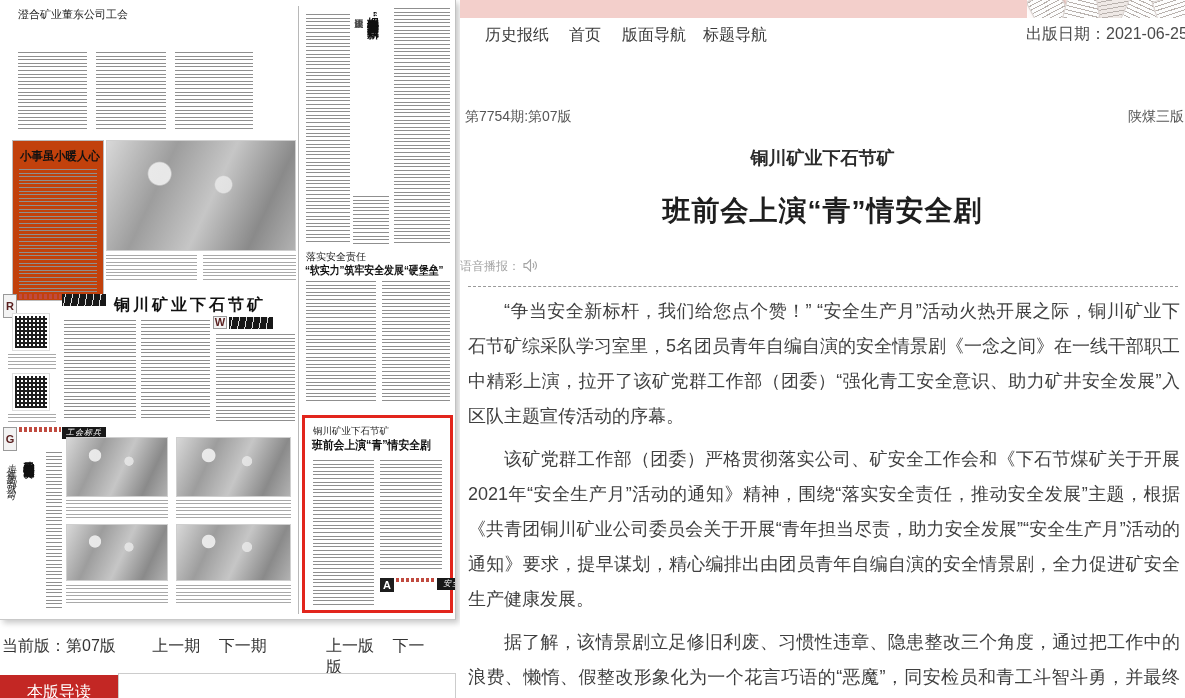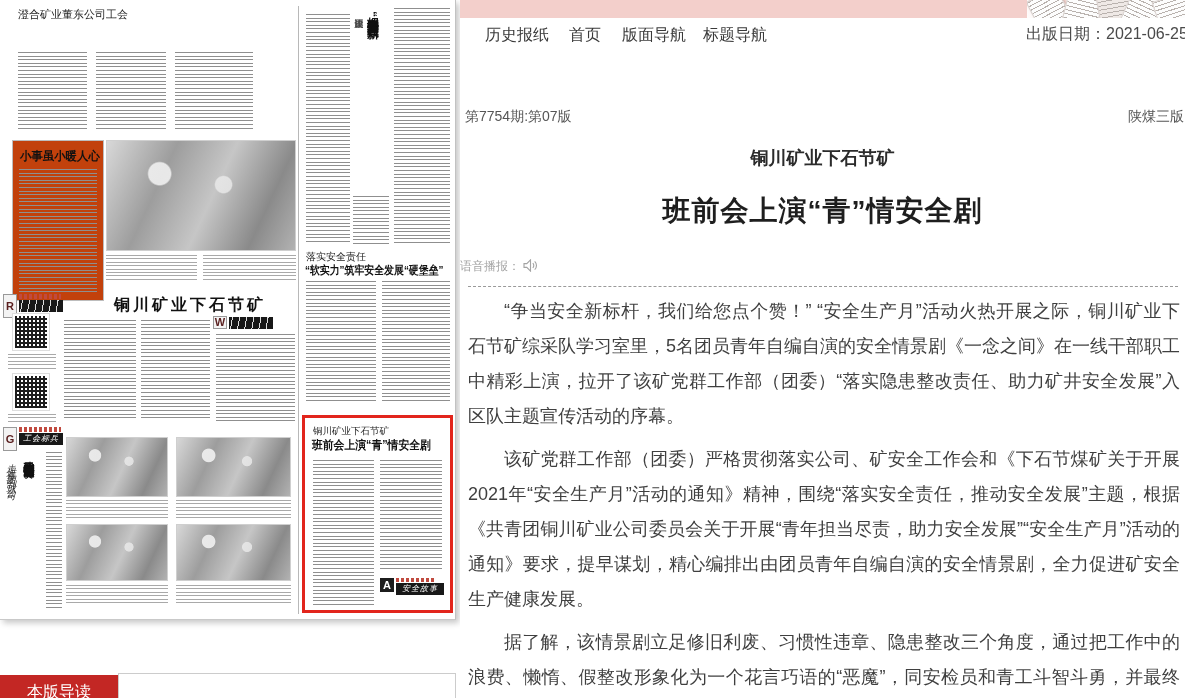--- a/index.html
+++ b/index.html
@@ -26,21 +26,21 @@
      linear-gradient(115deg,#d8d8d8 0%,#9d9d9d 30%,#c6c6c6 55%,#8a8a8a 80%,#b2b2b2 100%);
      border:1px solid #cfcfcf;}
   .box{position:absolute;border:1px solid #bdbdbd;background:#c2410c;}
   .qr{position:absolute;width:36px;height:36px;background-color:#fff;border:2px solid #fff;outline:1px solid #ddd;
       background-image:repeating-linear-gradient(0deg,#1d1d1d 0 2px,transparent 2px 4px),
                        repeating-linear-gradient(90deg,#1d1d1d 0 2px,#fff 2px 4px);}
   .banner{position:absolute;display:flex;align-items:flex-start;gap:2px;}
   .blogo{width:14px;height:24px;background:#f3f3f3;border:1px solid #999;color:#5a2020;
          font-size:11px;font-weight:bold;text-align:center;line-height:22px;}
   .blogo.dark{background:#1c1c1c;color:#fff;border-color:#1c1c1c;}
-  .bcol{display:flex;flex-direction:column;gap:1px;}
+  .bcol{display:flex;flex-direction:row;gap:1px;}
   .bred{width:42px;height:5px;background-image:repeating-linear-gradient(90deg,#c04a3f 0 3px,transparent 3px 5px);}
   .bblack{width:44px;height:12px;background:#181818;color:#fff;font-size:8px;line-height:12px;
           text-align:center;font-style:italic;letter-spacing:1px;overflow:hidden;}
   .bblack.squig{background-image:repeating-linear-gradient(100deg,transparent 0 3px,rgba(255,255,255,.85) 3px 4px,transparent 4px 7px);}
   .vtext{position:absolute;writing-mode:vertical-rl;color:#111;}
   .vkick{font-size:9.5px;font-style:italic;color:#333;letter-spacing:4px;}
   .vhead{font-weight:bold;}
 
   .highlight-box{position:absolute;left:302px;top:415px;width:151px;height:198px;
                  border:3px solid #e2251c;background:#fff;}
@@ -162,20 +162,29 @@
         <div class="banner" style="left:75px;top:160px;">
           <div class="blogo dark" style="height:14px;line-height:13px;">A</div>
           <div class="bcol">
               <div class="bred" style="width:40px;height:4px;"></div>
             <div class="bblack" style="width:48px;">安全故事</div>
             </div>
         </div>
       </div>
     </div>
 
+    <div class="page-nav">
+      <span>当前版：第07版</span>
+      <span style="margin-left:18px;">上一期</span>
+      <span>下一期</span>
+      <span class="right">
+        <span>上一版</span>
+        <span>下一版</span>
+      </span>
+    </div>
     <div class="guide-box"></div>
     <div class="guide-tab">本版导读</div>
   </div>
 
   <div class="right-panel">
     <div class="pink-band"></div>
     <div class="collage">
       <div class="np" style="left:6px;top:-8px;width:34px;height:40px;transform:rotate(-28deg);"></div>
       <div class="np" style="left:38px;top:-12px;width:36px;height:42px;transform:rotate(14deg);"></div>
       <div class="np" style="left:72px;top:-6px;width:34px;height:40px;transform:rotate(-10deg);background-color:#efe9e6;"></div>
@@ -202,18 +211,18 @@
       <span>语音播报：</span>
       <span><svg width="15" height="13" viewBox="0 0 16 14">
             <path d="M1 5v4h3l4 4V1L4 5H1z" fill="none" stroke="#a3a3a3" stroke-width="1.2"></path>
             <path d="M10.5 4.5a3.5 3.5 0 010 5" stroke="#a3a3a3" fill="none" stroke-width="1.2"></path>
             <path d="M12.5 2.5a6.2 6.2 0 010 9" stroke="#a3a3a3" fill="none" stroke-width="1.2"></path>
           </svg></span>
     </div>
     <div class="dash"></div>
 
     <div class="art-body">
-      <p>“争当安全新标杆，我们给您点个赞！” “安全生产月”活动火热开展之际，铜川矿业下石节矿综采队学习室里，5名团员青年自编自演的安全情景剧《一念之间》在一线干部职工中精彩上演，拉开了该矿党群工作部（团委）“落实隐患整改责任、助力矿井安全发展”入区队主题宣传活动的序幕。</p>
+      <p>“争当安全新标杆，我们给您点个赞！” “安全生产月”活动火热开展之际，铜川矿业下石节矿综采队学习室里，5名团员青年自编自演的安全情景剧《一念之间》在一线干部职工中精彩上演，拉开了该矿党群工作部（团委）“强化青工安全意识、助力矿井安全发展”入区队主题宣传活动的序幕。</p>
       <p>该矿党群工作部（团委）严格贯彻落实公司、矿安全工作会和《下石节煤矿关于开展2021年“安全生产月”活动的通知》精神，围绕“落实安全责任，推动安全发展”主题，根据《共青团铜川矿业公司委员会关于开展“青年担当尽责，助力安全发展”“安全生产月”活动的通知》要求，提早谋划，精心编排出由团员青年自编自演的安全情景剧，全力促进矿安全生产健康发展。</p>
       <p>据了解，该情景剧立足修旧利废、习惯性违章、隐患整改三个角度，通过把工作中的浪费、懒惰、假整改形象化为一个花言巧语的“恶魔”，同安检员和青工斗智斗勇，并最终被牢牢守住安全红线的众人“就地正法”的故事情节，提醒干部职工在日常工作中要杜绝材料浪费、严防习惯性违章、落实隐患整改责任。该矿团员青年立足矿井实际，精心设计编排浅显易懂的台词和幽默风趣的表演形式，让干部职工在欢声笑语中接受安全教育、增强安全意识，营造了浓厚的安全文化氛围。</p>
     </div>
   </div>
 </div>
 
 </body></html>

